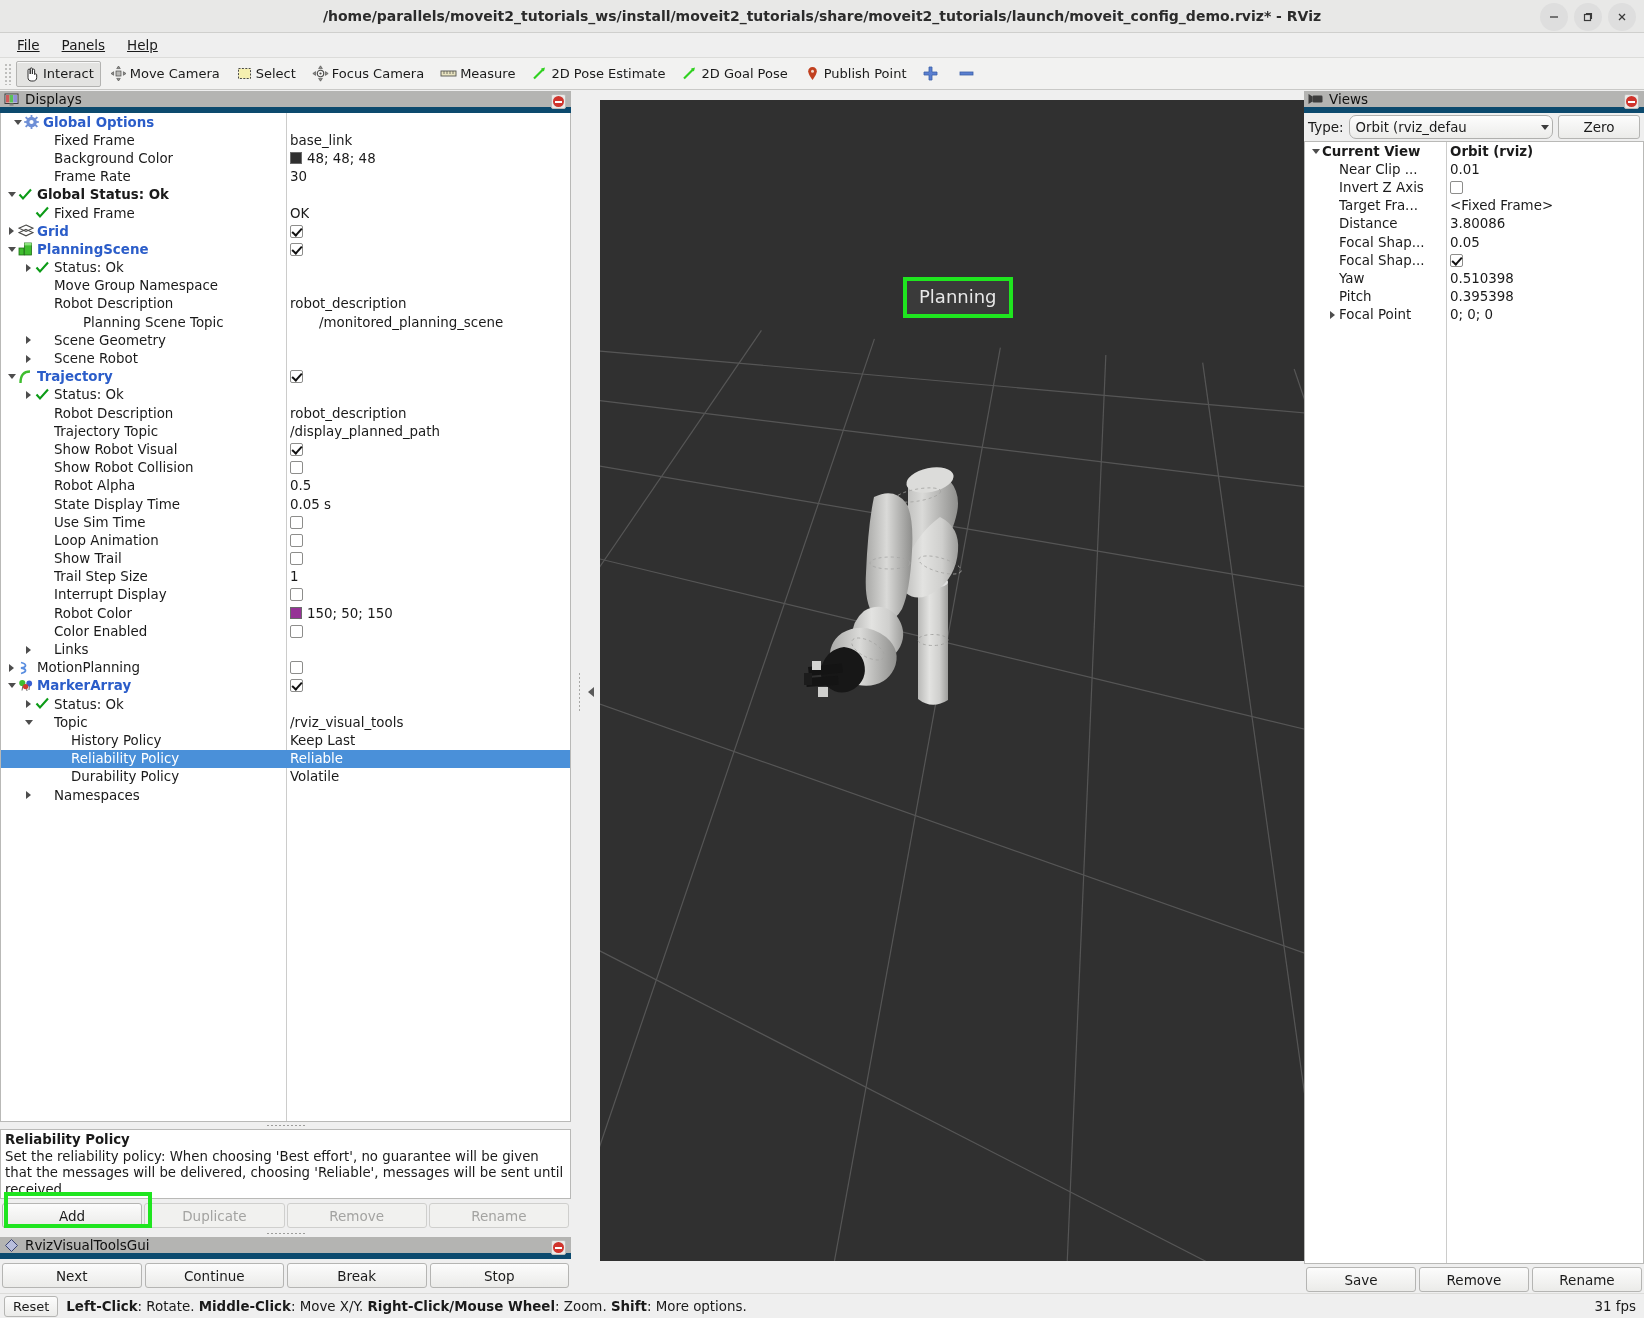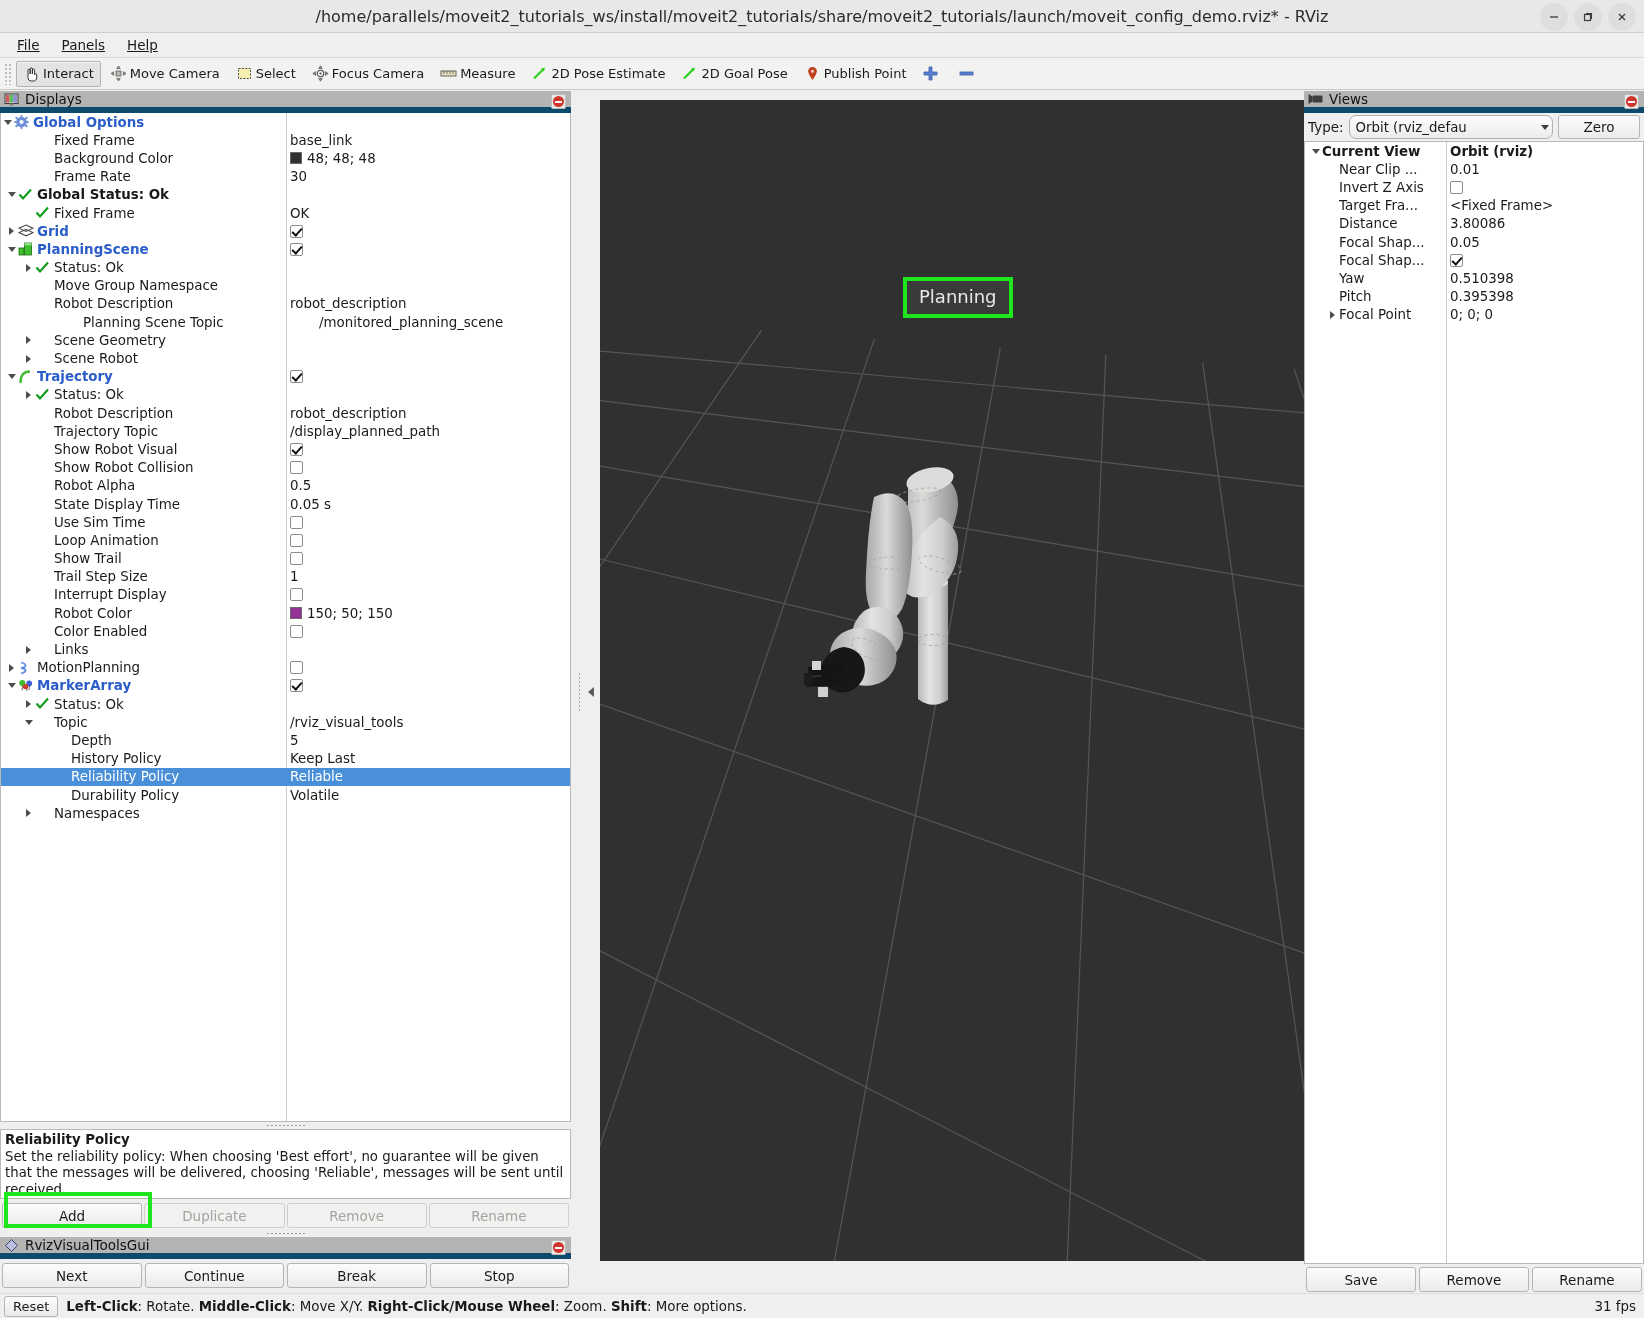--- a/index.html
+++ b/index.html
@@ -16,21 +16,21 @@
 
   
   #titlebar{
     height:33px; width:100%;
     background:#e8e8e7;
     border-bottom:1px solid #cfcfcd;
     display:flex; align-items:center; justify-content:center;
     position:relative;
   }
   #titlebar .ttl{
-    font-size:16px; font-weight:normal; color:#2b2b2b;
+    font-size:14px; font-weight:bold; color:#2b2b2b;
     letter-spacing:0px;
     text-align:right;
   }
   #wctl{ position:absolute; right:8px; top:0; height:33px; display:flex; align-items:center; gap:6px;}
   #wctl .wb{
     width:28px;height:28px;border-radius:50%;
     background:#dedede;
     display:flex;align-items:center;justify-content:center;
     color:#3a3a3a; font-size:13px; line-height:1;
   }
@@ -393,21 +393,21 @@
       <span>Displays</span>
       <div class="dh-close">
           <i></i>
         </div>
     </div>
 
     <div id="tree">
       <div id="treecol"></div>
       <div id="tree-rows">
           <div class="row">
-            <div class="k" style="padding-left: 0;">
+            <div class="k" style="padding-left: 10px;">
               <span class="arrow down"></span>
               <span class="tico2"><svg width="15" height="14" viewBox="0 0 15 14">
                   <g fill="#6e8fd6">
                     <circle cx="7.5" cy="7" r="5.3"></circle>
                     <rect x="6.6" y="0" width="1.8" height="3"></rect>
                     <rect x="6.6" y="11" width="1.8" height="3"></rect>
                     <rect x="0.2" y="6.1" width="3" height="1.8"></rect>
                     <rect x="11.8" y="6.1" width="3" height="1.8"></rect>
                     <rect x="1.8" y="1.6" width="1.8" height="3" transform="rotate(-45 2.7 3.1)"></rect>
                     <rect x="11.4" y="1.6" width="1.8" height="3" transform="rotate(45 12.3 3.1)"></rect>
@@ -781,30 +781,20 @@
               <span class="lbl">Topic</span>
             </div>
             <div class="v">
               <span>/rviz_visual_tools</span>
             </div>
           </div>
           <div class="row">
             <div class="k" style="padding-left: 38px;">
               <span class="arrow"></span>
               <span class="tico2"></span>
-              <span class="lbl">Depth</span>
-            </div>
-            <div class="v">
-              <span>5</span>
-            </div>
-          </div>
-          <div class="row">
-            <div class="k" style="padding-left: 38px;">
-              <span class="arrow"></span>
-              <span class="tico2"></span>
               <span class="lbl">History Policy</span>
             </div>
             <div class="v">
               <span>Keep Last</span>
             </div>
           </div>
           <div class="row sel">
             <div class="k" style="padding-left: 38px;">
               <span class="arrow"></span>
               <span class="tico2"></span>

